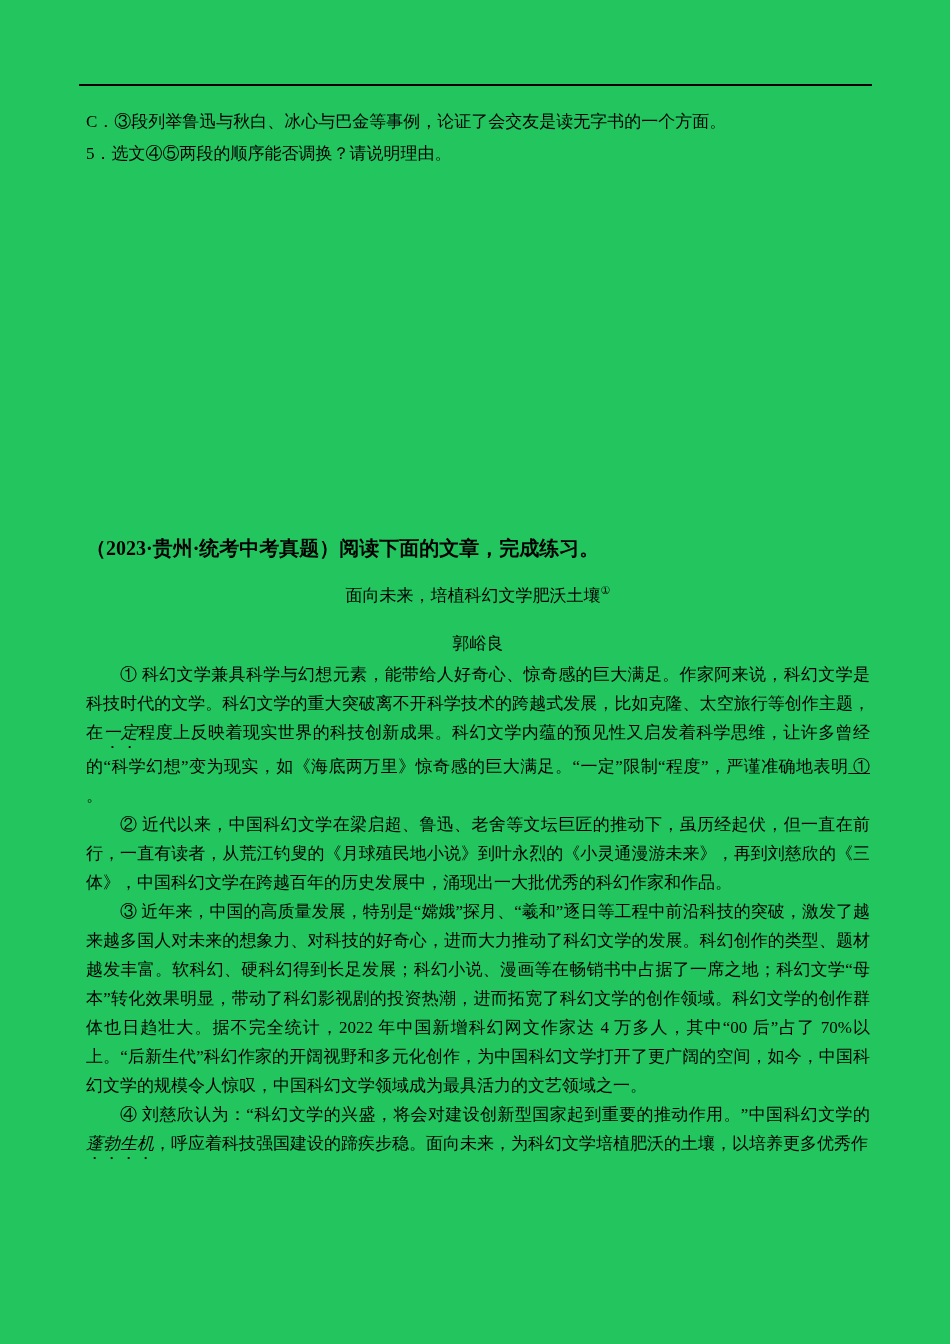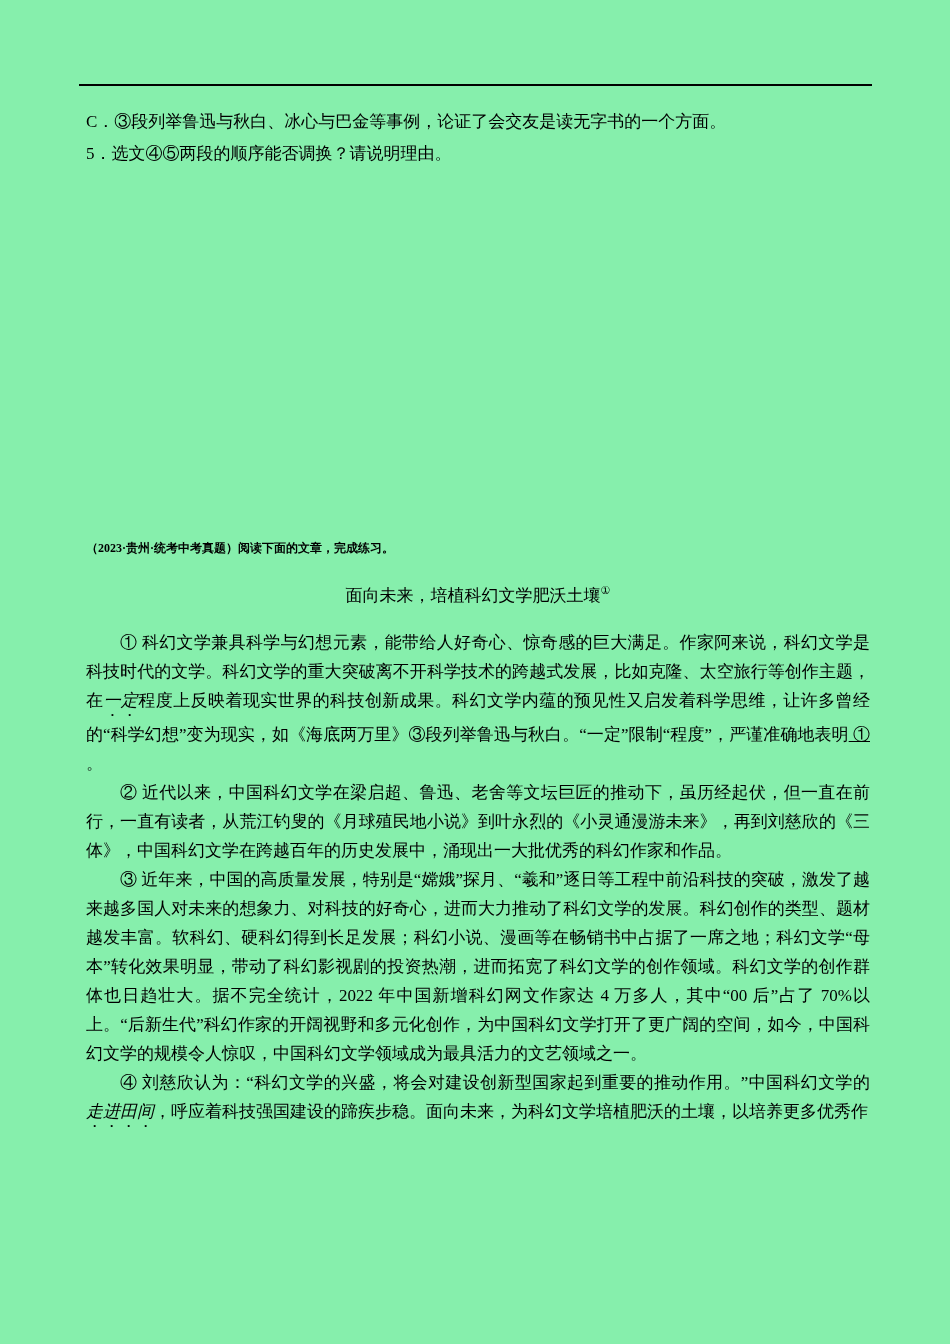--- a/index.html
+++ b/index.html
@@ -4,21 +4,21 @@
 <style>
   html, body {
     margin: 0;
     padding: 0;
     background: #ffffff;
   }
   .page {
     position: relative;
     width: 950px;
     height: 1344px;
-    background: #86efac;
+    background: #22c55e;
     color: #000000;
     font-family: "Liberation Serif", "DejaVu Serif", serif;
     overflow: hidden;
   }
   .top-rule {
     position: absolute;
     top: 84px;
     left: 79px;
     width: 793px;
     height: 0;
@@ -40,21 +40,21 @@
   }
   .q6 {
     text-align: justify;
     line-height: 33px;
   }
   .spacer-a { height: 170px; }
   .spacer-b { height: 192px; }
   .source {
     margin: 0;
     font-weight: bold;
-    font-size: 12px;
+    font-size: 20px;
     line-height: 32px;
   }
   .title {
     margin: 16px;
     text-align: center;
     font-size: 17px;
     font-weight: normal;
     line-height: 32px;
   }
   .title sup {
@@ -99,22 +99,23 @@
 
     <div class="spacer-a"></div>
 
 
     <div class="spacer-b"></div>
 
     <p class="source">（2023·贵州·统考中考真题）阅读下面的文章，完成练习。</p>
 
     <h2 class="title"><span>面向未来，培植科幻文学肥沃土壤</span><sup>①</sup></h2>
 
+    <p class="author">郭峪良</p>
 
     <div>
-        <p class="para"><span>① 科幻文学兼具科学与幻想元素，能带给人好奇心、惊奇感的巨大满足。作家阿来说，科幻文学是科技时代的文学。科幻文学的重大突破离不开科学技术的跨越式发展，比如克隆、太空旅行等创作主题，在</span><span class="em-dots">一定</span><span>程度上反映着现实世界的科技创新成果。科幻文学内蕴的预见性又启发着科学思维，让许多曾经的“科学幻想”变为现实，如《海底两万里》③段列举鲁迅与秋白。“一定”限制“程度”，严谨准确地表明</span><span class="blank-underline"> ① </span><span>。</span></p>
+        <p class="para"><span>① 科幻文学兼具科学与幻想元素，能带给人好奇心、惊奇感的巨大满足。作家阿来说，科幻文学是科技时代的文学。科幻文学的重大突破离不开科学技术的跨越式发展，比如克隆、太空旅行等创作主题，在</span><span class="em-dots">一定</span><span>程度上反映着现实世界的科技创新成果。科幻文学内蕴的预见性又启发着科学思维，让许多曾经的“科学幻想”变为现实，如《海底两万里》惊奇感的巨大满足。“一定”限制“程度”，严谨准确地表明</span><span class="blank-underline"> ① </span><span>。</span></p>
         <p class="para"><span>② 近代以来，中国科幻文学在梁启超、鲁迅、老舍等文坛巨匠的推动下，虽历经起伏，但一直在前行，一直有读者，从荒江钓叟的《月球殖民地小说》到叶永烈的《小灵通漫游未来》，再到刘慈欣的《三体》，中国科幻文学在跨越百年的历史发展中，涌现出一大批优秀的科幻作家和作品。</span></p>
         <p class="para"><span>③ 近年来，中国的高质量发展，特别是“嫦娥”探月、“羲和”逐日等工程中前沿科技的突破，激发了越来越多国人对未来的想象力、对科技的好奇心，进而大力推动了科幻文学的发展。科幻创作的类型、题材越发丰富。软科幻、硬科幻得到长足发展；科幻小说、漫画等在畅销书中占据了一席之地；科幻文学“母本”转化效果明显，带动了科幻影视剧的投资热潮，进而拓宽了科幻文学的创作领域。科幻文学的创作群体也日趋壮大。据不完全统计，2022 年中国新增科幻网文作家达 4 万多人，其中“00 后”占了 70%以上。“后新生代”科幻作家的开阔视野和多元化创作，为中国科幻文学打开了更广阔的空间，如今，中国科幻文学的规模令人惊叹，中国科幻文学领域成为最具活力的文艺领域之一。</span></p>
-        <p class="para"><span>④ 刘慈欣认为：“科幻文学的兴盛，将会对建设创新型国家起到重要的推动作用。”中国科幻文学的</span><span class="em-dots">走进田间</span><span>，呼应着科技强国建设的蹄疾步稳。面向未来，为科幻文学培植肥沃的土壤，以培养更多优秀作</span></p>
+        <p class="para"><span>④ 刘慈欣认为：“科幻文学的兴盛，将会对建设创新型国家起到重要的推动作用。”中国科幻文学的</span><span class="em-dots">蓬勃生机</span><span>，呼应着科技强国建设的蹄疾步稳。面向未来，为科幻文学培植肥沃的土壤，以培养更多优秀作</span></p>
       </div>
 
   </div>
 </div>
 
 </body></html>

